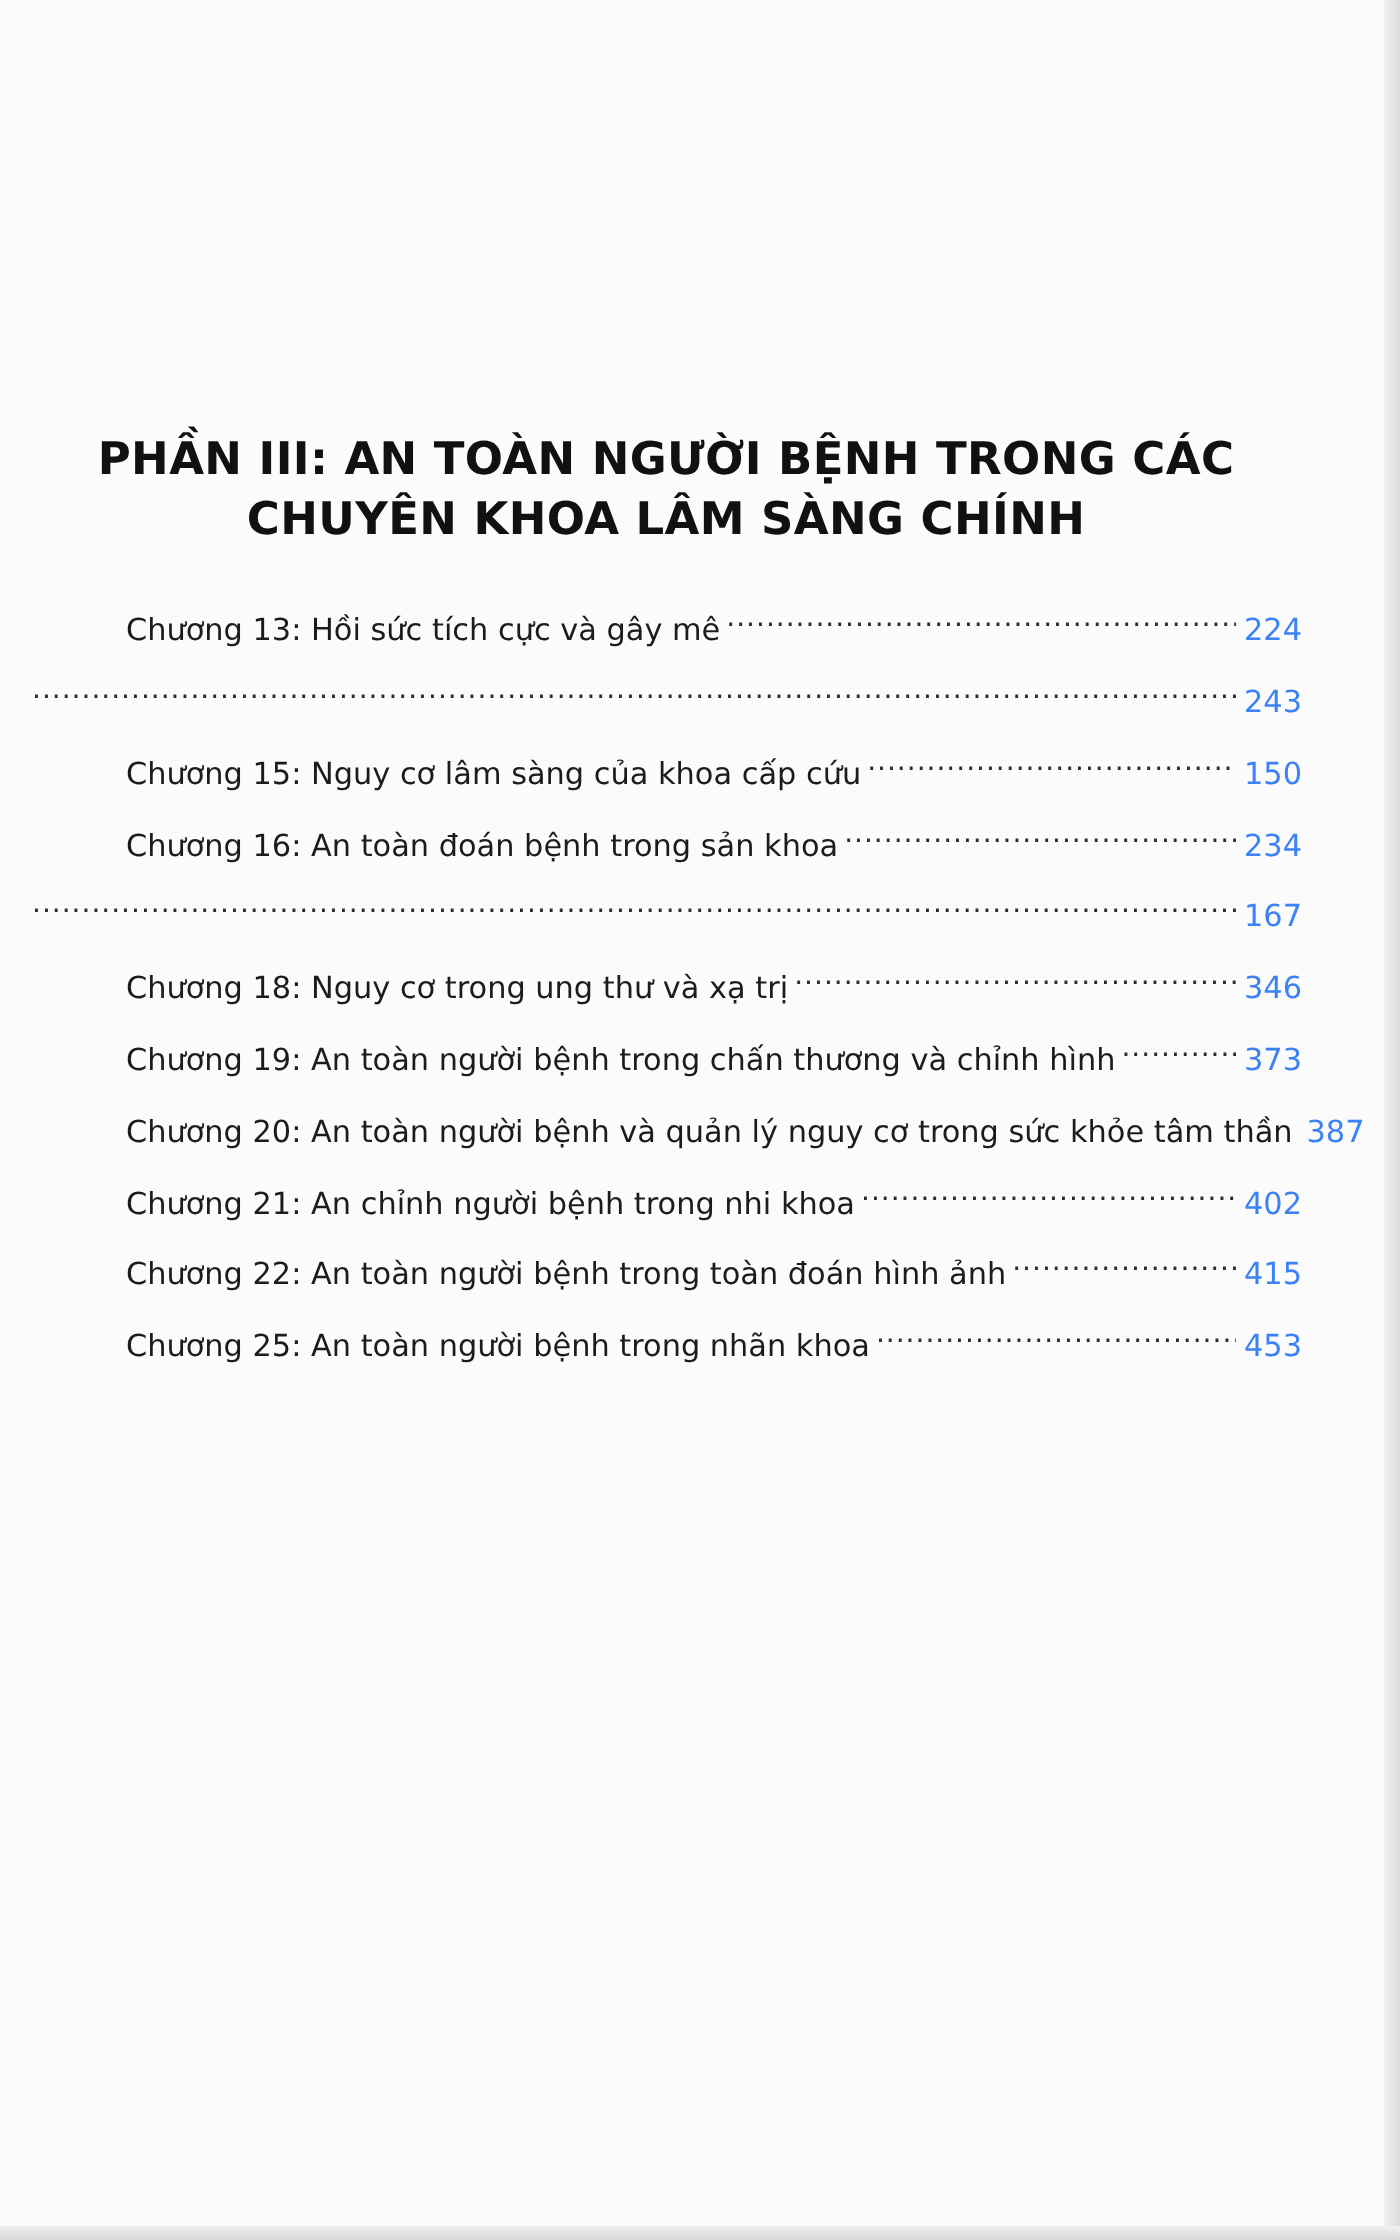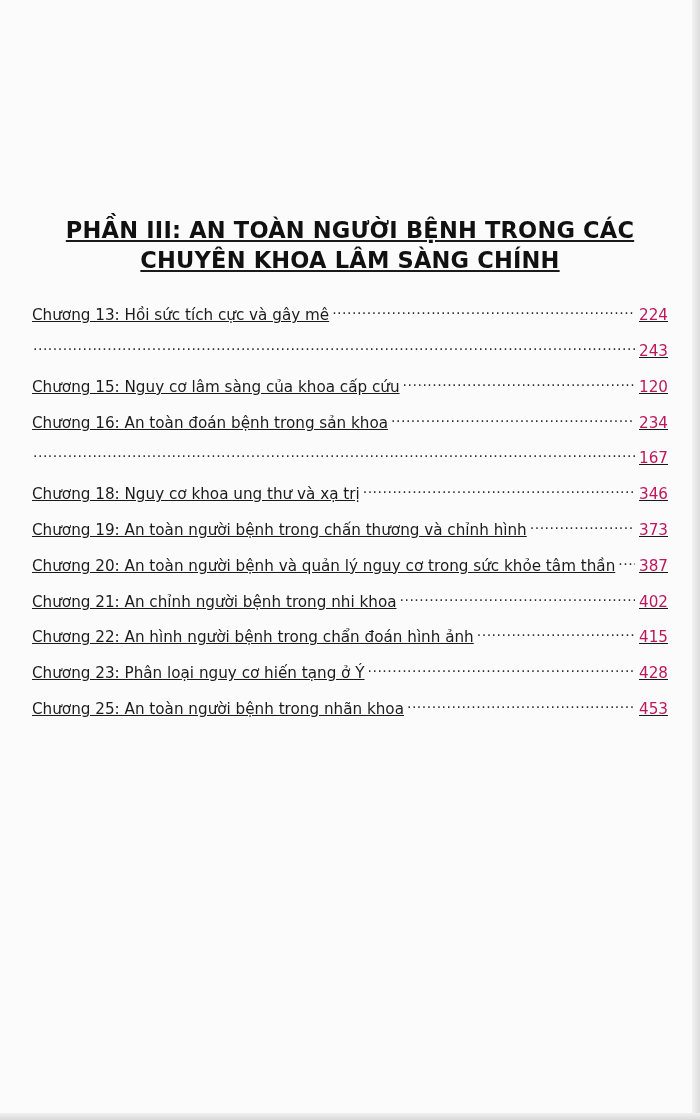--- a/index.html
+++ b/index.html
@@ -35,24 +35,23 @@
   .page-edge-bottom {
     position: absolute;
     left: 0;
     bottom: 0;
     width: 700px;
     height: 7px;
     background: linear-gradient(to bottom, #f0f0f0, #d9d9d9);
   }
   .content {
     position: absolute;
-    left: 32px;
+    left: 15px;
     top: 215px;
     width: 636px;
-    text-decoration: underline;
   }
   .part-title {
     font-weight: 700;
     font-size: 22.5px;
     line-height: 1.35;
     letter-spacing: 0.2px;
     text-align: center;
     color: #111111;
     margin: 0 0 22px 0;
     padding: 0 10px;
@@ -67,20 +66,21 @@
     align-items: baseline;
     font-size: 15.2px;
     line-height: 1.5;
     color: #1c1c1c;
     padding: 6.5px 0;
     white-space: nowrap;
   }
   .toc-label {
     flex: 0 0 auto;
     padding-right: 2px;
+    margin-left: 48px;
   }
   .toc-dots {
     flex: 1 1 auto;
     overflow: hidden;
     height: 1em;
     position: relative;
     margin: 0 1px;
   }
   .toc-dots::after {
     content: "..............................................................................................................................................................................";
@@ -88,21 +88,21 @@
     left: 0;
     bottom: 0;
     white-space: nowrap;
     letter-spacing: 0.5px;
     color: #2b2b2b;
     font-size: 14px;
   }
   .toc-page {
     flex: 0 0 auto;
     font-size: 15.2px;
-    color: #be185d;
+    color: #3b82f6;
     text-align: right;
     min-width: 30px;
     padding-left: 2px;
   }
 </style>
 </head>
 <body>
 
 <div class="page">
   <div class="page-edge-right"></div>
@@ -117,60 +117,55 @@
           <span class="toc-dots"></span>
           <span class="toc-page">224</span>
         </li>
         <li class="toc-entry">
           <span class="toc-dots"></span>
           <span class="toc-page">243</span>
         </li>
         <li class="toc-entry">
           <span class="toc-label">Chương 15: Nguy cơ lâm sàng của khoa cấp cứu</span>
           <span class="toc-dots"></span>
-          <span class="toc-page">120</span>
+          <span class="toc-page">150</span>
         </li>
         <li class="toc-entry">
           <span class="toc-label">Chương 16: An toàn đoán bệnh trong sản khoa</span>
           <span class="toc-dots"></span>
           <span class="toc-page">234</span>
         </li>
         <li class="toc-entry">
           <span class="toc-dots"></span>
           <span class="toc-page">167</span>
         </li>
         <li class="toc-entry">
-          <span class="toc-label">Chương 18: Nguy cơ khoa ung thư và xạ trị</span>
+          <span class="toc-label">Chương 18: Nguy cơ trong ung thư và xạ trị</span>
           <span class="toc-dots"></span>
           <span class="toc-page">346</span>
         </li>
         <li class="toc-entry">
           <span class="toc-label">Chương 19: An toàn người bệnh trong chấn thương và chỉnh hình</span>
           <span class="toc-dots"></span>
           <span class="toc-page">373</span>
         </li>
         <li class="toc-entry">
           <span class="toc-label">Chương 20: An toàn người bệnh và quản lý nguy cơ trong sức khỏe tâm thần</span>
           <span class="toc-dots"></span>
           <span class="toc-page">387</span>
         </li>
         <li class="toc-entry">
           <span class="toc-label">Chương 21: An chỉnh người bệnh trong nhi khoa</span>
           <span class="toc-dots"></span>
           <span class="toc-page">402</span>
         </li>
         <li class="toc-entry">
-          <span class="toc-label">Chương 22: An hình người bệnh trong chẩn đoán hình ảnh</span>
+          <span class="toc-label">Chương 22: An toàn người bệnh trong toàn đoán hình ảnh</span>
           <span class="toc-dots"></span>
           <span class="toc-page">415</span>
-        </li>
-        <li class="toc-entry">
-          <span class="toc-label">Chương 23: Phân loại nguy cơ hiến tạng ở Ý</span>
-          <span class="toc-dots"></span>
-          <span class="toc-page">428</span>
         </li>
         <li class="toc-entry">
           <span class="toc-label">Chương 25: An toàn người bệnh trong nhãn khoa</span>
           <span class="toc-dots"></span>
           <span class="toc-page">453</span>
         </li>
       </ul>
   </div>
 </div>
 

